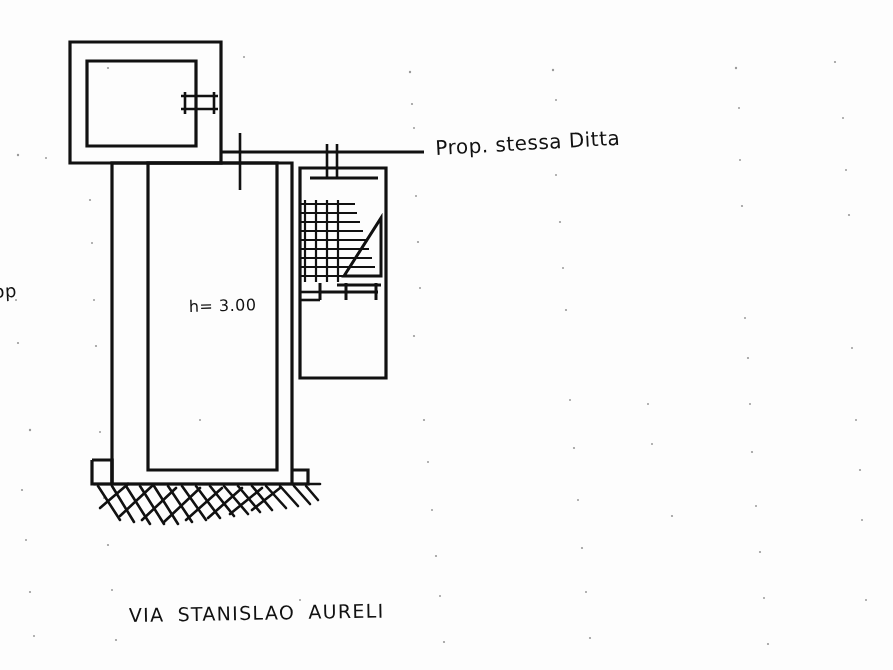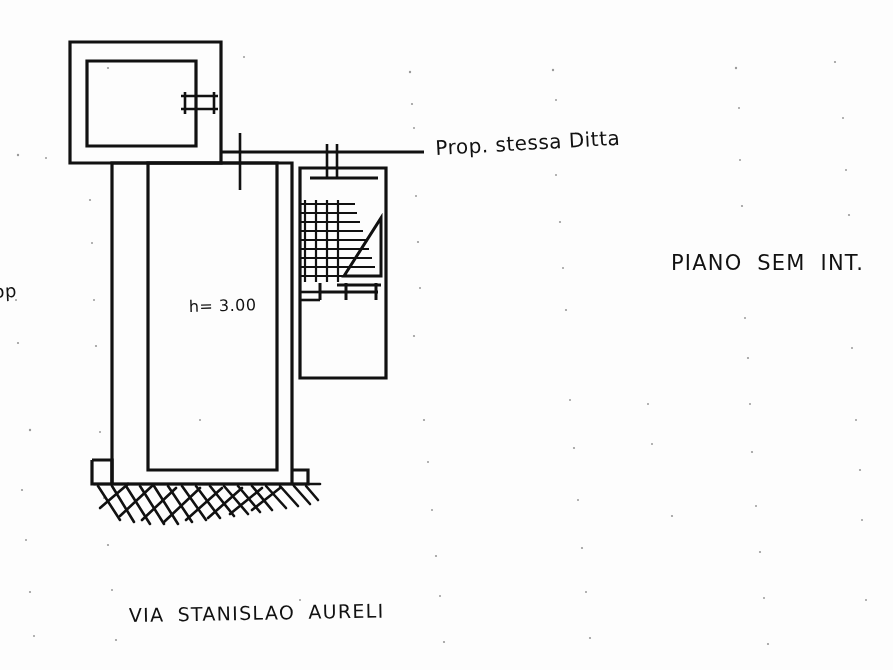--- a/index.html
+++ b/index.html
@@ -249,21 +249,20 @@
       <path d="M186,520 L222,488"></path>
       <path d="M208,518 L242,488"></path>
       <path d="M230,514 L262,488"></path>
       <path d="M252,510 L280,488"></path>
     </g>
 
   </svg>
 
   <div class="hand-label" id="label-prop-stessa-ditta">Prop. stessa Ditta</div>
 
-  <div class="hand-label" id="label-piano-semint">PIANO   SEM INT.</div>
 
   <div class="hand-label" id="label-h-300">h= 3.00</div>
 
   <div class="hand-label" id="label-via-stanislao-aureli">VIA  STANISLAO  AURELI</div>
 
   <div class="hand-label" id="label-prop-left">op</div>
 
 </div>
 
 </body></html>

